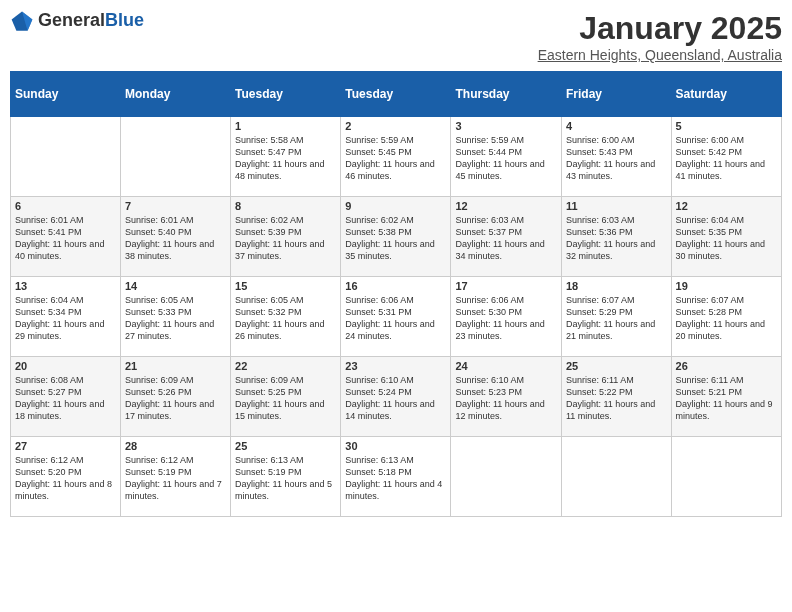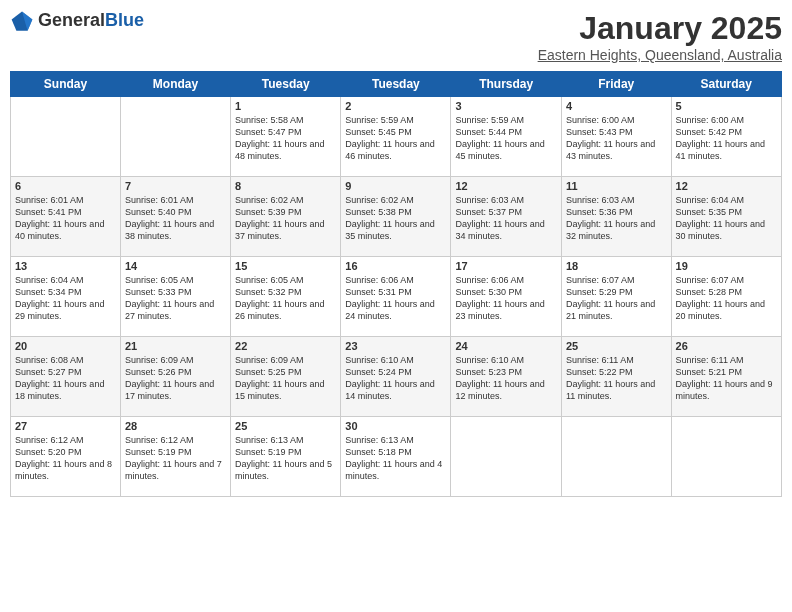--- a/index.html
+++ b/index.html
@@ -41,22 +41,22 @@
     .calendar {
       width: 100%;
       border-collapse: collapse;
       border: 1px solid #ccc;
     }
     .calendar th {
       background-color: #1a5fa8;
       color: #fff;
       font-size: 12px;
       font-weight: bold;
-      text-align: center;
-      padding: 5px 4px;
+      text-align: left;
+      padding: 15px 4px;
       border: 1px solid #1a5fa8;
     }
     .calendar td {
       border: 1px solid #ccc;
       vertical-align: top;
       padding: 3px 4px;
       font-size: 9.5px;
       color: #333;
       width: 113px;
       height: 80px;

